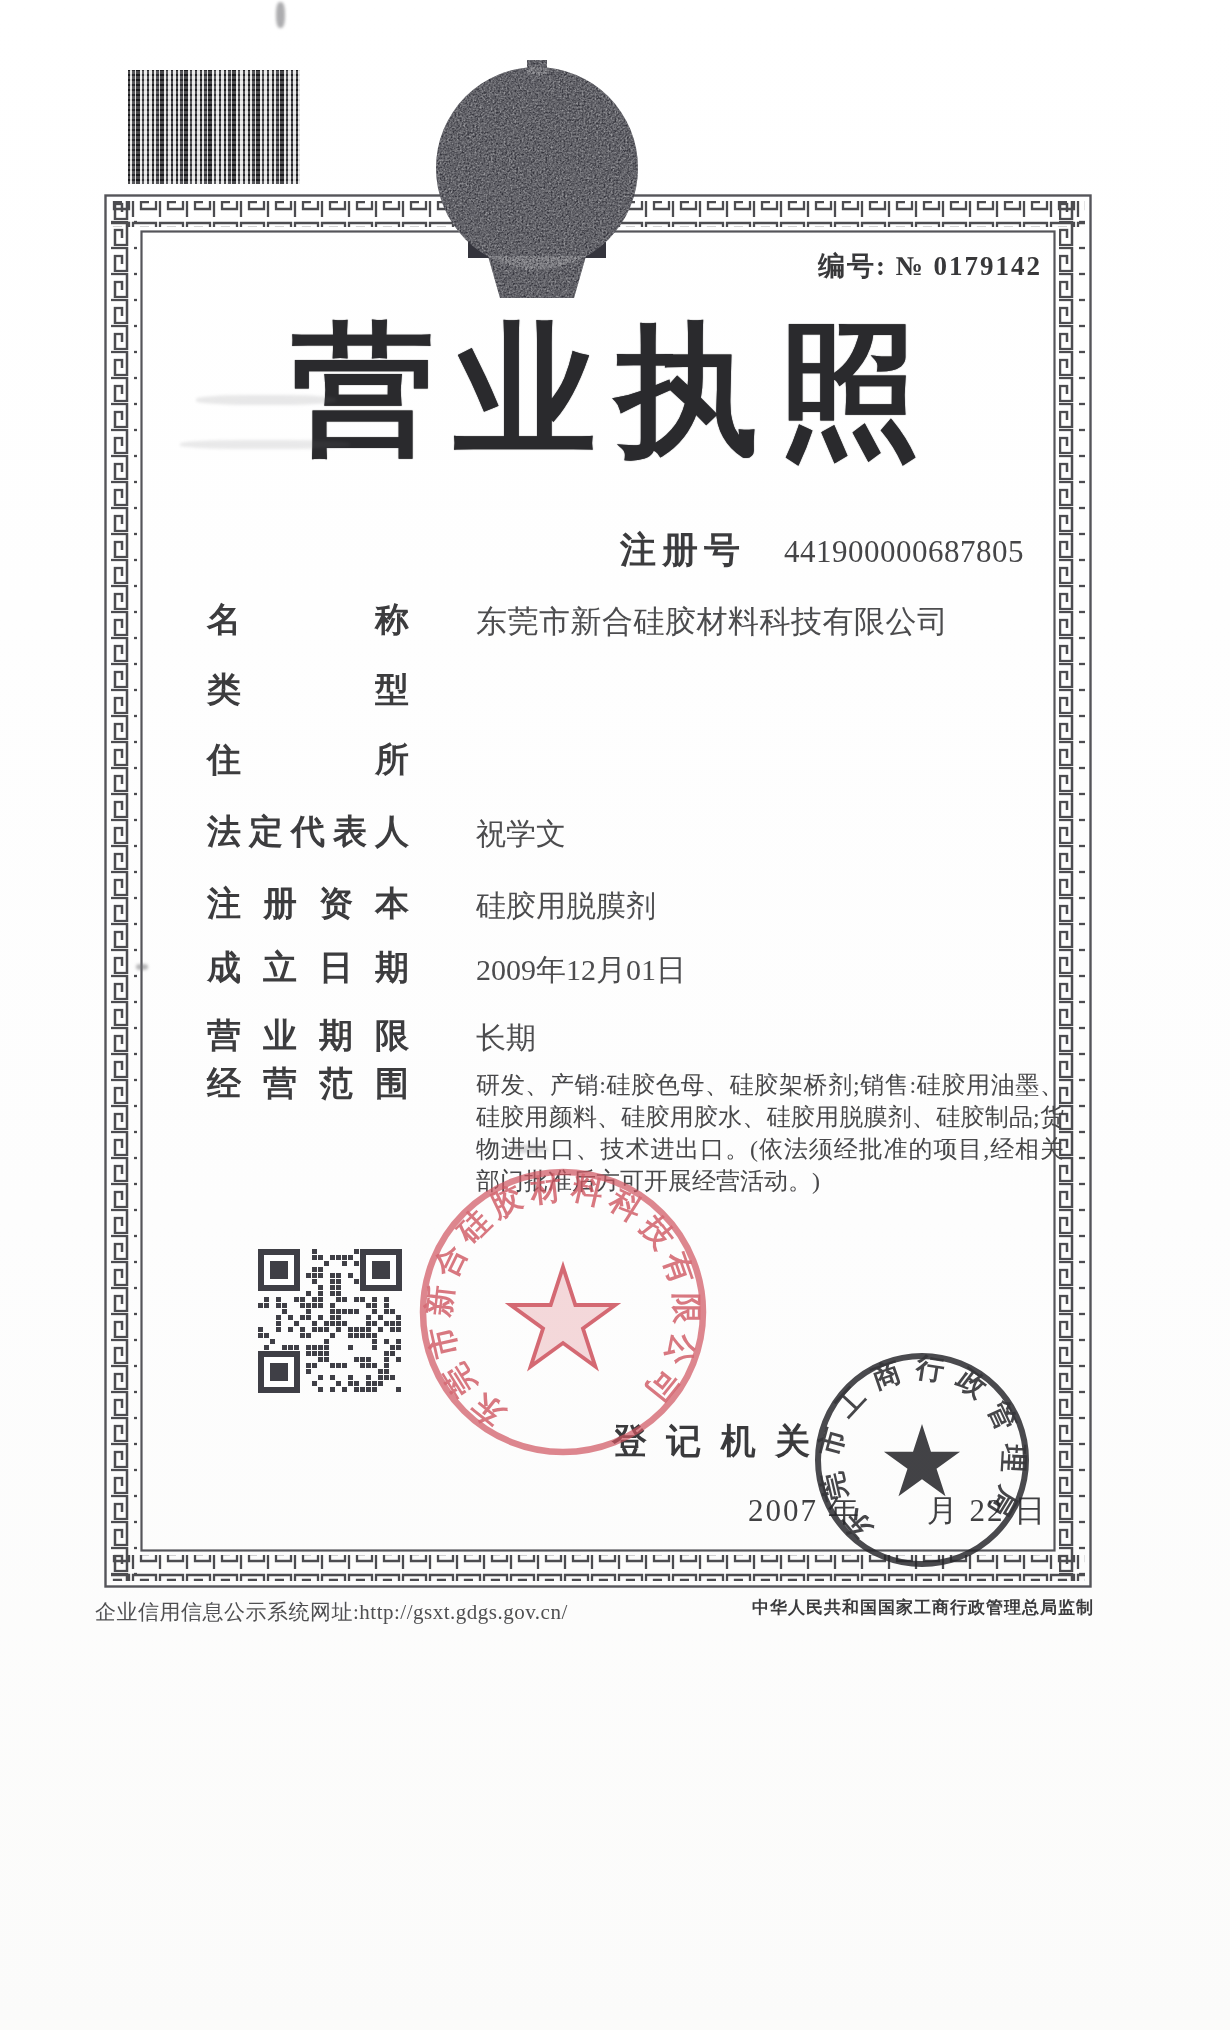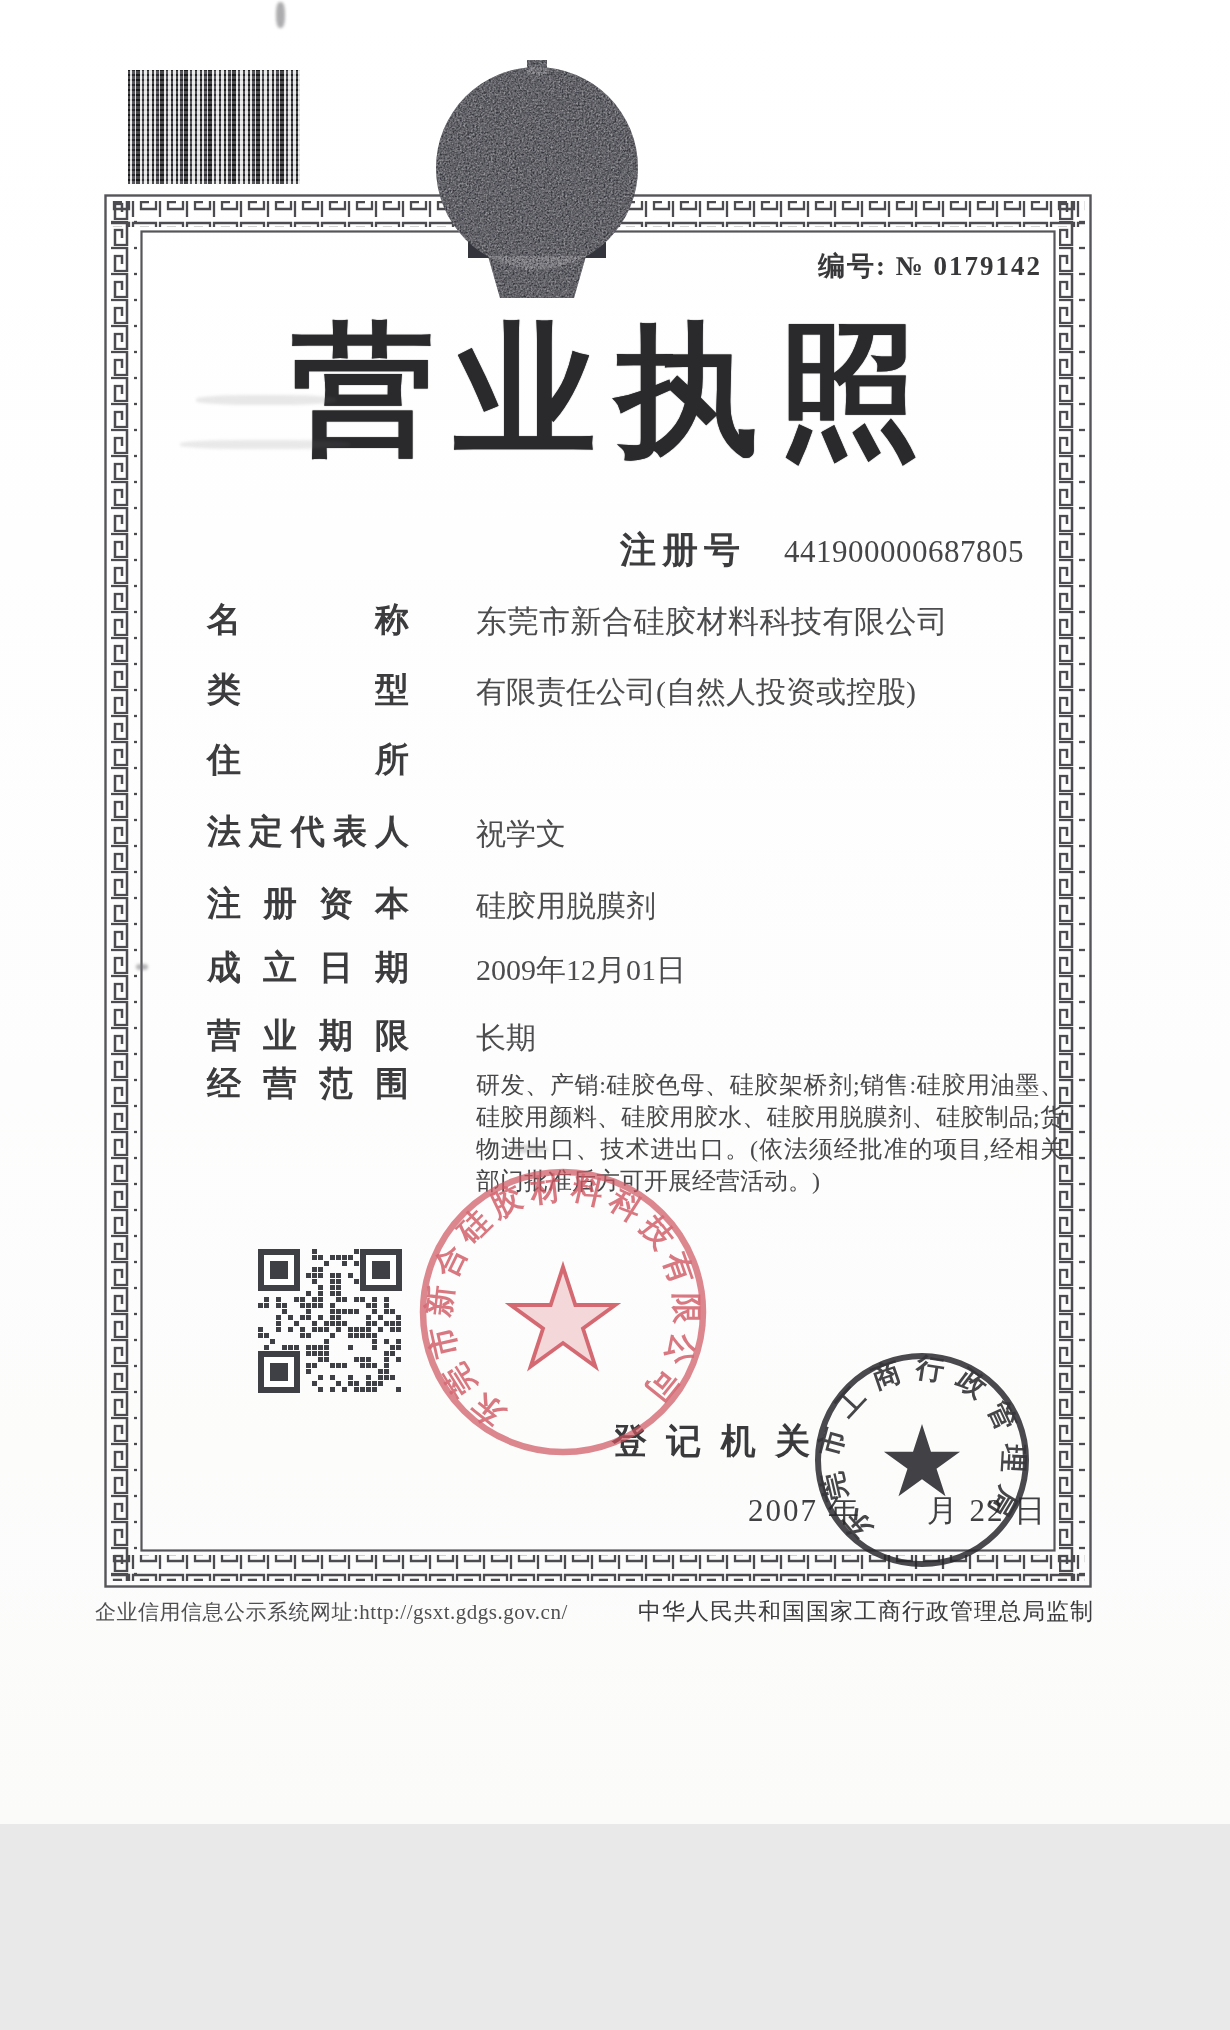--- a/index.html
+++ b/index.html
@@ -1,17 +1,17 @@
 <!DOCTYPE html>
 <html><head>
 <meta charset="utf-8">
 <style>
   html,body{margin:0;padding:0;background:#e9e9e9;}
   #certificate{
-    position:relative;width:1230px;height:1824px;margin:0 auto;
+    position:relative;width:1230px;height:2030px;margin:0 auto;
     background:linear-gradient(180deg,#ffffff 0%,#fdfdfd 60%,#fbfbfa 100%);
     overflow:hidden;
     font-family:"Liberation Serif","DejaVu Serif",serif;
     color:#3f3f3f;
   }
   
   .barcode{
     position:absolute;left:128px;top:70px;width:172px;height:114px;
     background:
       repeating-linear-gradient(0deg, rgba(255,255,255,.22) 0 3px, rgba(0,0,0,.08) 3px 5px),
@@ -50,21 +50,21 @@
   .qr-svg{position:absolute;left:255px;top:1246px;width:150px;height:150px;z-index:2;}
   
   .company-seal{position:absolute;left:413px;top:1160px;width:300px;height:300px;z-index:4;opacity:.88;}
   .registry-seal{position:absolute;left:806px;top:1344px;width:232px;height:232px;z-index:5;opacity:.92;}
   
   .registrar-row{position:absolute;left:612px;top:1418px;width:198px;display:flex;justify-content:space-between;
     font-size:35px;font-weight:600;color:#3a3a3c;z-index:2;}
   .issue-date{position:absolute;left:748px;top:1490px;font-size:31px;letter-spacing:2px;color:#404042;z-index:2;white-space:nowrap;}
   
   .footer-url{position:absolute;left:95px;top:1598px;font-size:21px;color:#4f4f51;letter-spacing:.5px;text-align:right;}
-  .footer-issuer{position:absolute;right:136px;top:1596px;font-size:23px;font-weight:400;color:#3b3b3d;letter-spacing:1px;}
+  .footer-issuer{position:absolute;right:136px;top:1596px;font-size:17px;font-weight:700;color:#3b3b3d;letter-spacing:1px;}
   
   .smudge{position:absolute;background:#6a6a6e;border-radius:40%;filter:blur(1.5px);z-index:2;}
   .smudge.s1{left:276px;top:2px;width:9px;height:26px;opacity:.55;}
   .smudge.s2{left:196px;top:395px;width:140px;height:10px;opacity:.15;}
   .smudge.s3{left:180px;top:440px;width:170px;height:9px;opacity:.14;}
   .smudge.s4{left:136px;top:964px;width:12px;height:6px;opacity:.5;}
   .smudge.s5{left:508px;top:1145px;width:40px;height:8px;opacity:.25;}
 </style>
 </head>
 <body>
@@ -135,21 +135,20 @@
         <span>名</span>
         <span>称</span>
       </div>
     <div class="fvalue wide">东莞市新合硅胶材料科技有限公司</div>
   </div>
   <div class="row" style="top:670px">
     <div class="flabel jchars">
         <span>类</span>
         <span>型</span>
       </div>
-    <div class="fvalue">有限责任公司(自然人投资或控股)</div>
   </div>
   <div class="row" style="top:740px">
     <div class="flabel jchars">
         <span>住</span>
         <span>所</span>
       </div>
   </div>
   <div class="row" style="top:812px">
     <div class="flabel jchars">
         <span>法</span>

